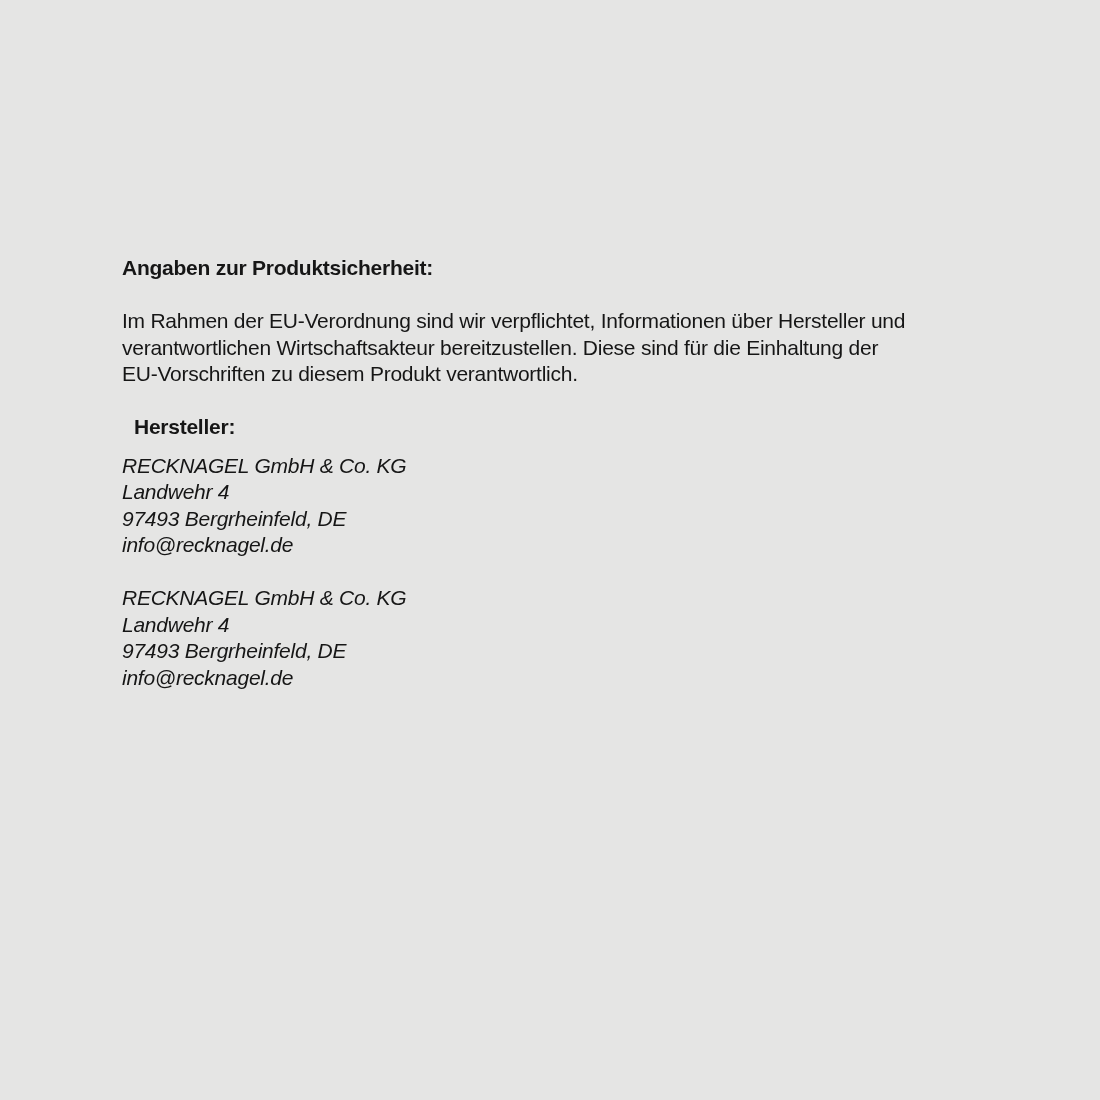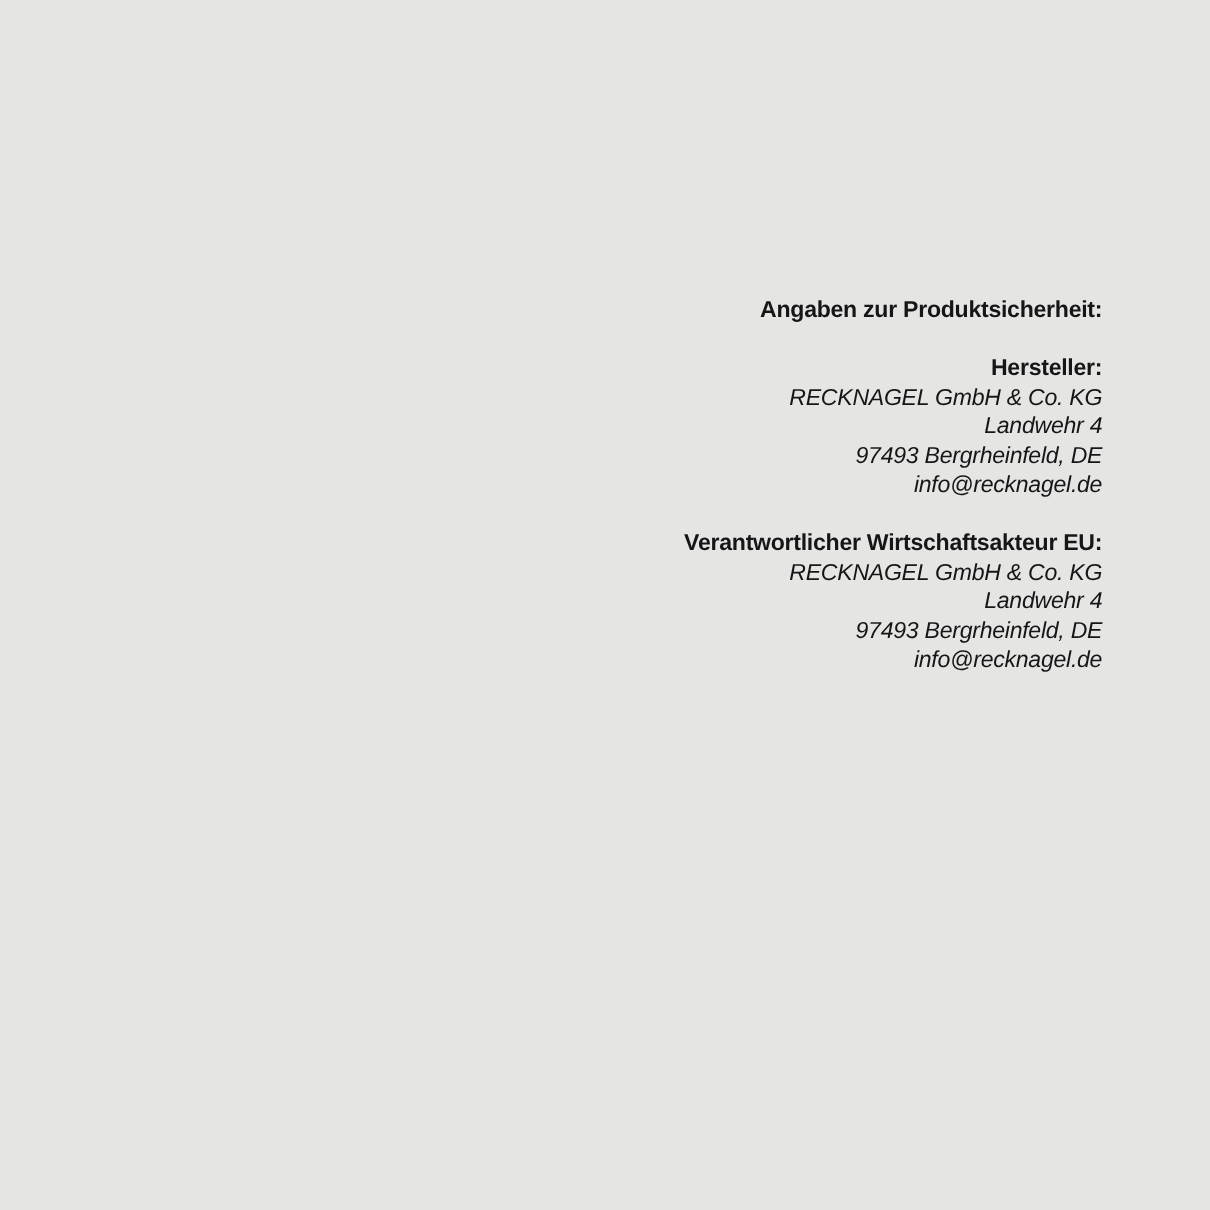--- a/index.html
+++ b/index.html
@@ -10,68 +10,69 @@
     width: 1100px;
     height: 1100px;
     background: #e5e5e4; 
     font-family: "Liberation Sans", sans-serif;
     color: #161616; 
     overflow: hidden;
   }
   .content {
     position: absolute;
     left: 122px;
-    top: 269px;
+    top: 255px;
     width: 880px;
     font-size: 21px;
     line-height: 26.5px;
     letter-spacing: -0.25px;
-    text-align: right;
   }
   .heading {
     font-size: 21px;
     font-weight: 700;
     margin: 0 0 26.5px 0;
   }
   .intro {
     margin: 0 0 26.5px 0;
     white-space: pre-line;
   }
   .block {
     margin: 0 0 26.5px 0;
   }
   .block-label {
     font-size: 21px;
     font-weight: 700;
-    margin: 0;
+    margin: 12px;
   }
   .block p {
     margin: 0;
     font-style: italic;
   }
 </style>
 </head>
 <body>
 
 <div class="page">
   <main class="content">
 
     <h1 class="heading">Angaben zur Produktsicherheit:</h1>
 
+    <p class="intro">Im Rahmen der EU-Verordnung sind wir verpflichtet, Informationen über Hersteller und
+verantwortlichen Wirtschaftsakteur bereitzustellen. Diese sind für die Einhaltung der
+EU-Vorschriften zu diesem Produkt verantwortlich.</p>
 
     <section class="block">
       <h2 class="block-label">Hersteller:</h2>
       <p>RECKNAGEL GmbH &amp; Co. KG</p>
       <p>Landwehr 4</p>
       <p>97493 Bergrheinfeld, DE</p>
       <p>info@recknagel.de</p>
     </section>
 
     <section class="block">
-      <h2 class="block-label">Verantwortlicher Wirtschaftsakteur EU:</h2>
       <p>RECKNAGEL GmbH &amp; Co. KG</p>
       <p>Landwehr 4</p>
       <p>97493 Bergrheinfeld, DE</p>
       <p>info@recknagel.de</p>
     </section>
 
   </main>
 </div>
 
 </body></html>

